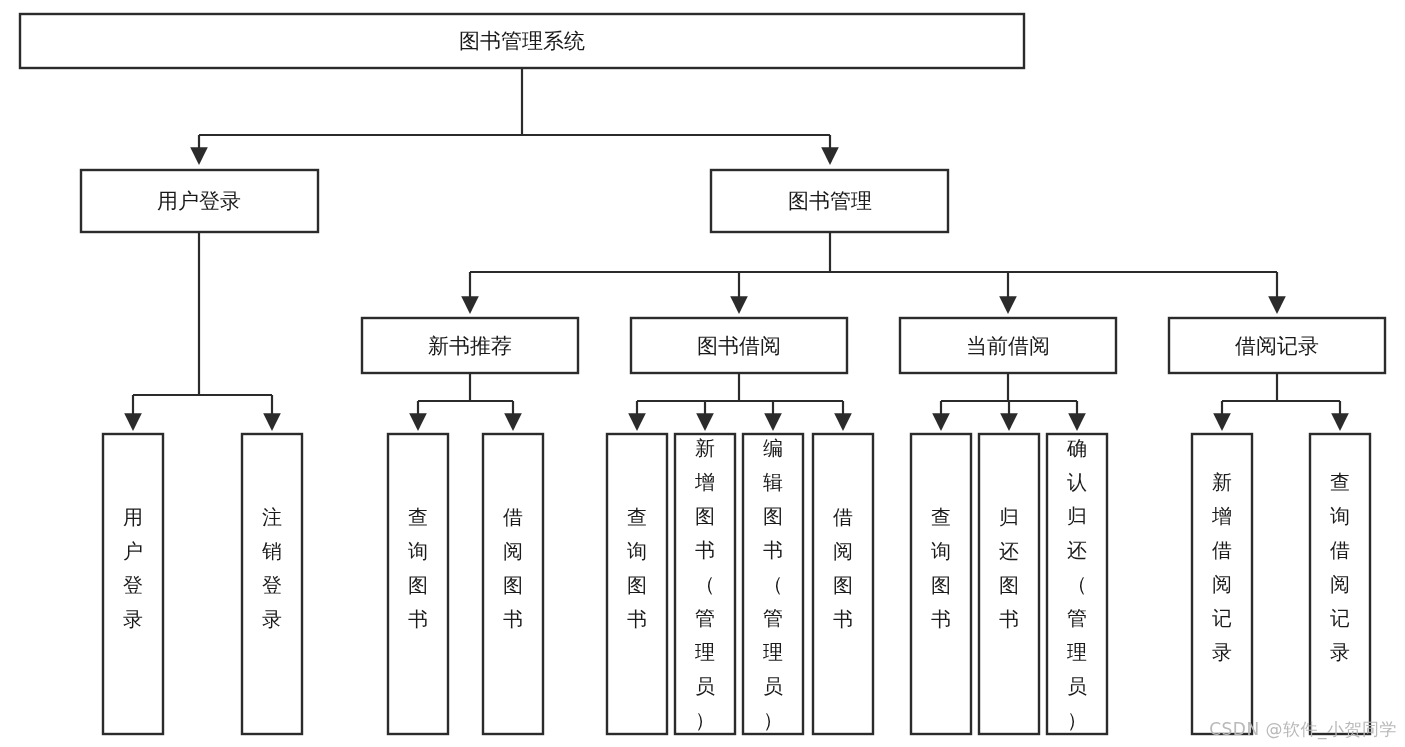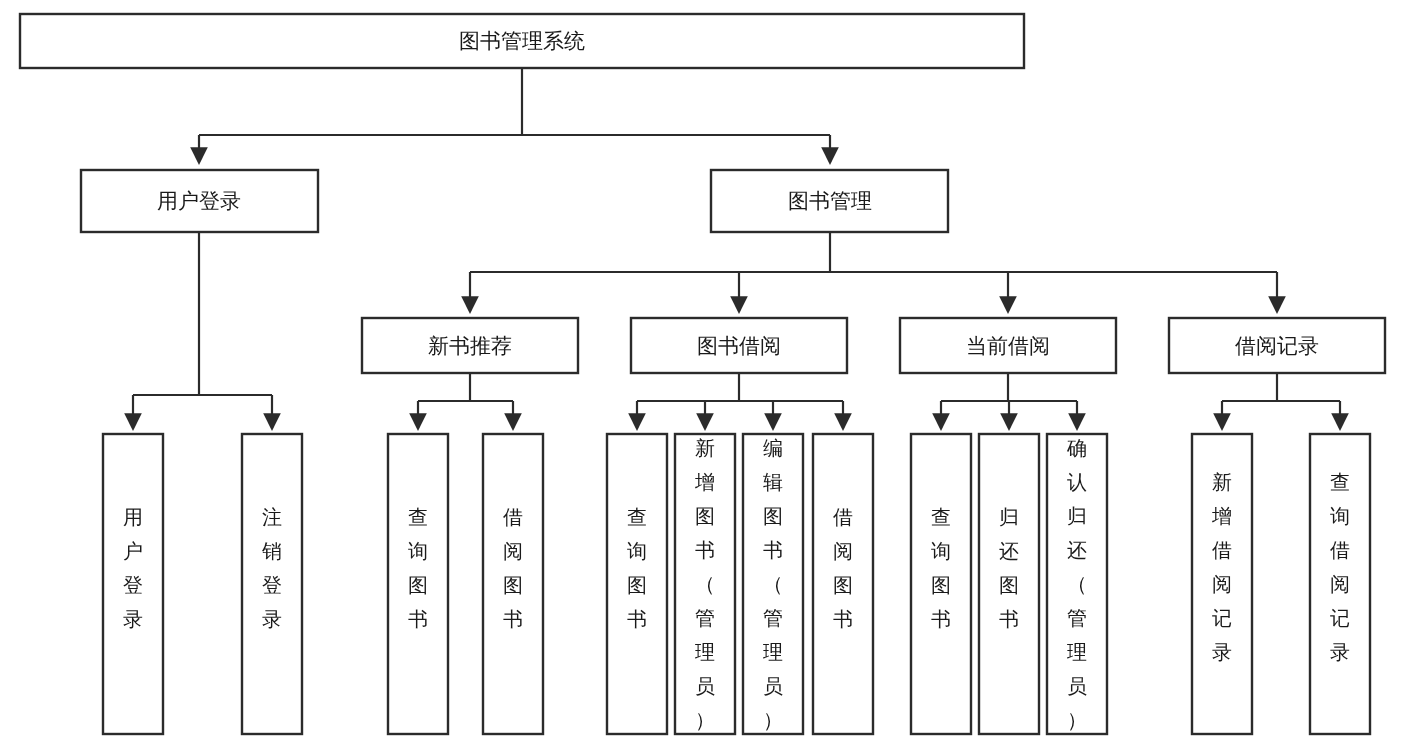--- a/index.html
+++ b/index.html
@@ -207,13 +207,14 @@
       <rect class="node-box" x="1192" y="434" width="60" height="300"></rect>
       <text class="node-label-v" x="1222" y="489"><tspan x="1222" y="489">新</tspan><tspan x="1222" y="523">增</tspan><tspan x="1222" y="557">借</tspan><tspan x="1222" y="591">阅</tspan><tspan x="1222" y="625">记</tspan><tspan x="1222" y="659">录</tspan></text>
     </g>
     <g>
       <rect class="node-box" x="1310" y="434" width="60" height="300"></rect>
       <text class="node-label-v" x="1340" y="489"><tspan x="1340" y="489">查</tspan><tspan x="1340" y="523">询</tspan><tspan x="1340" y="557">借</tspan><tspan x="1340" y="591">阅</tspan><tspan x="1340" y="625">记</tspan><tspan x="1340" y="659">录</tspan></text>
     </g>
 
   </svg>
 
+  <div class="watermark-text">CSDN @软件_小贺同学</div>
 </div>
 
 </body></html>

